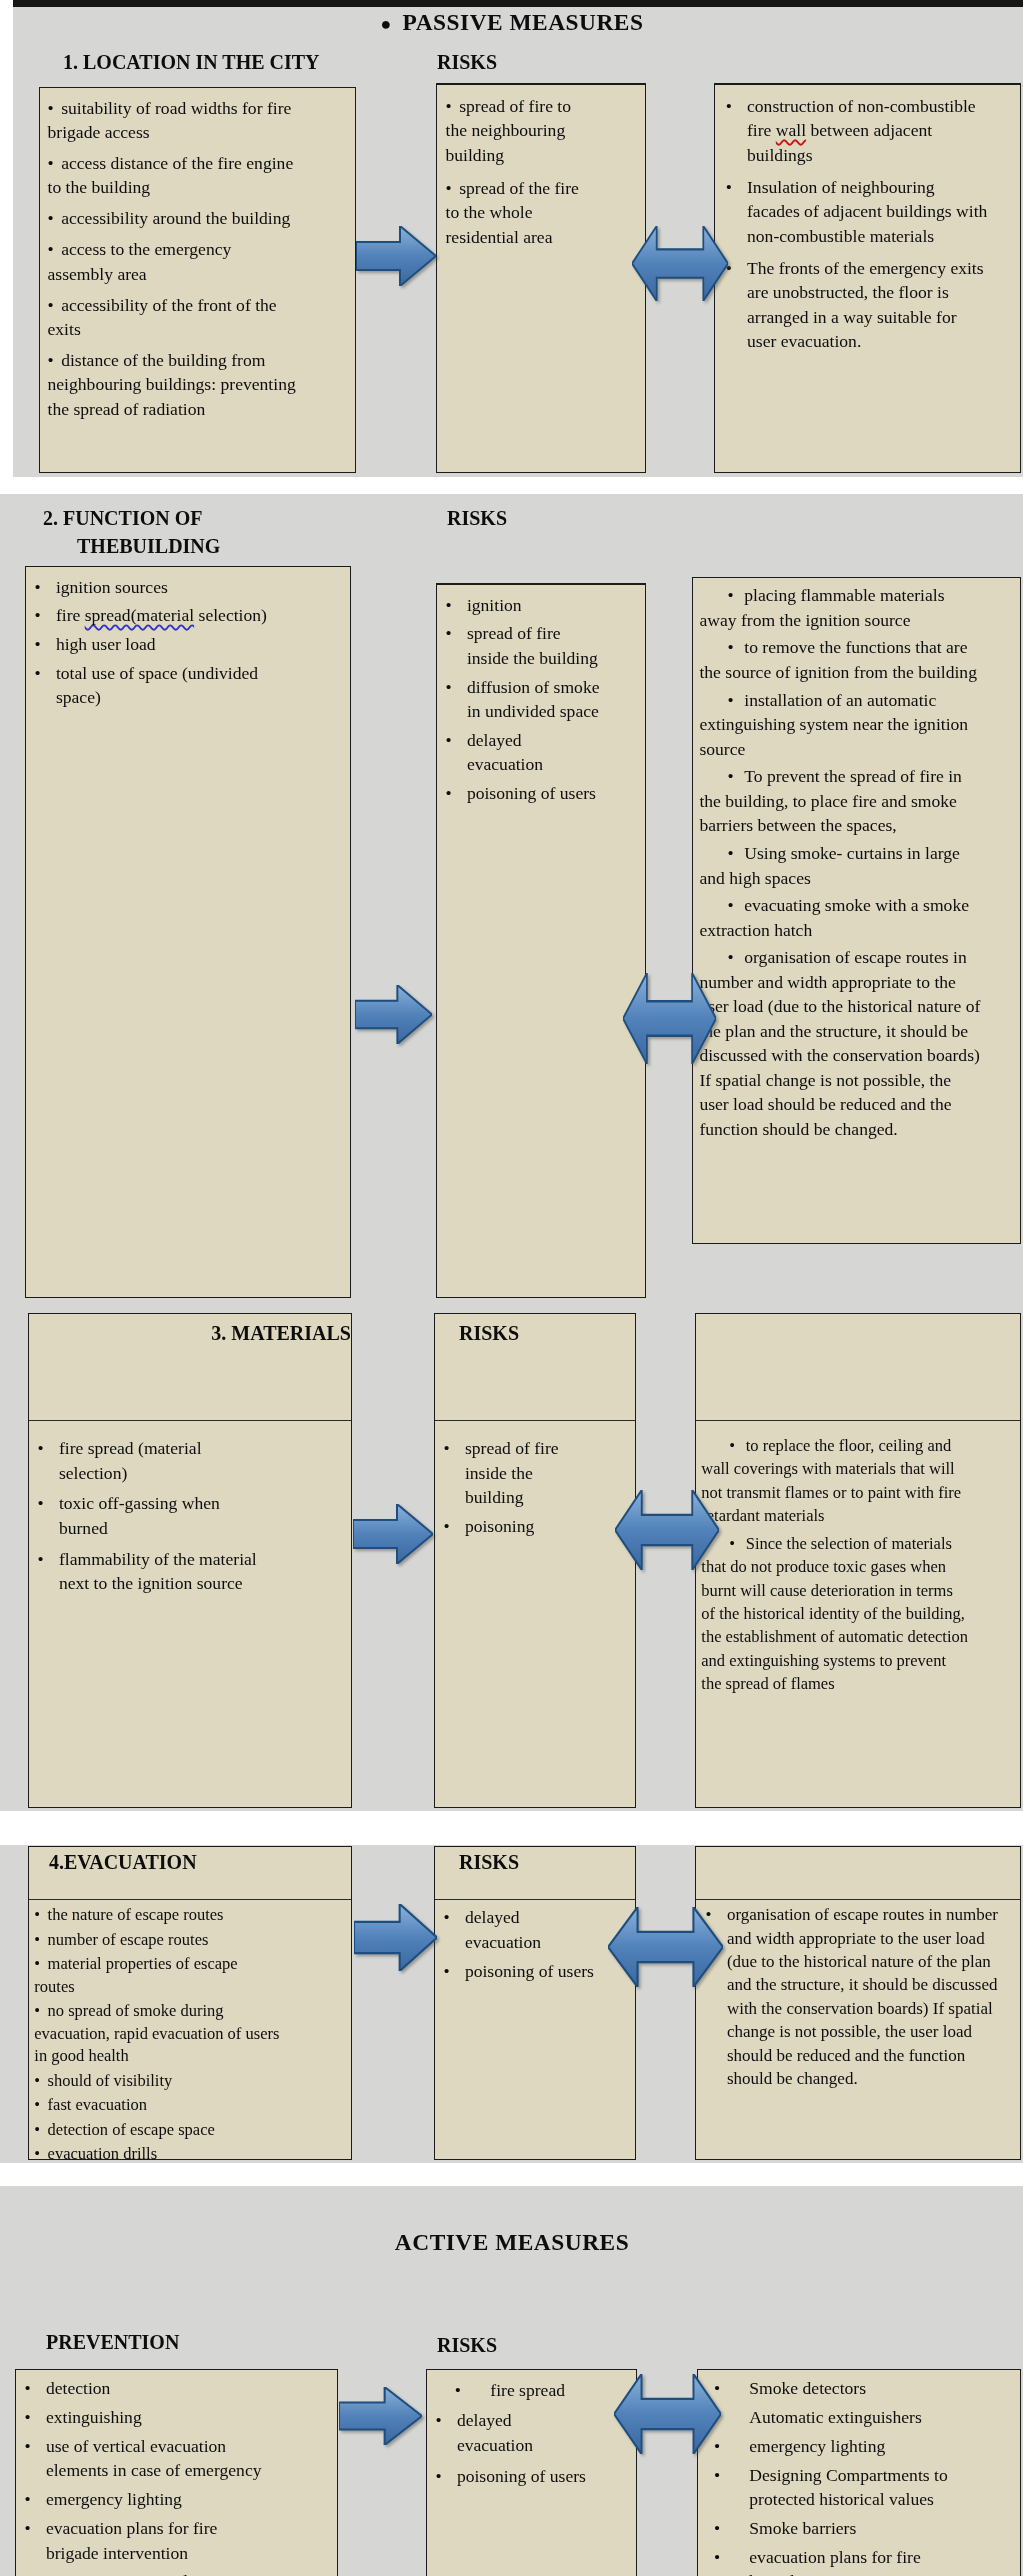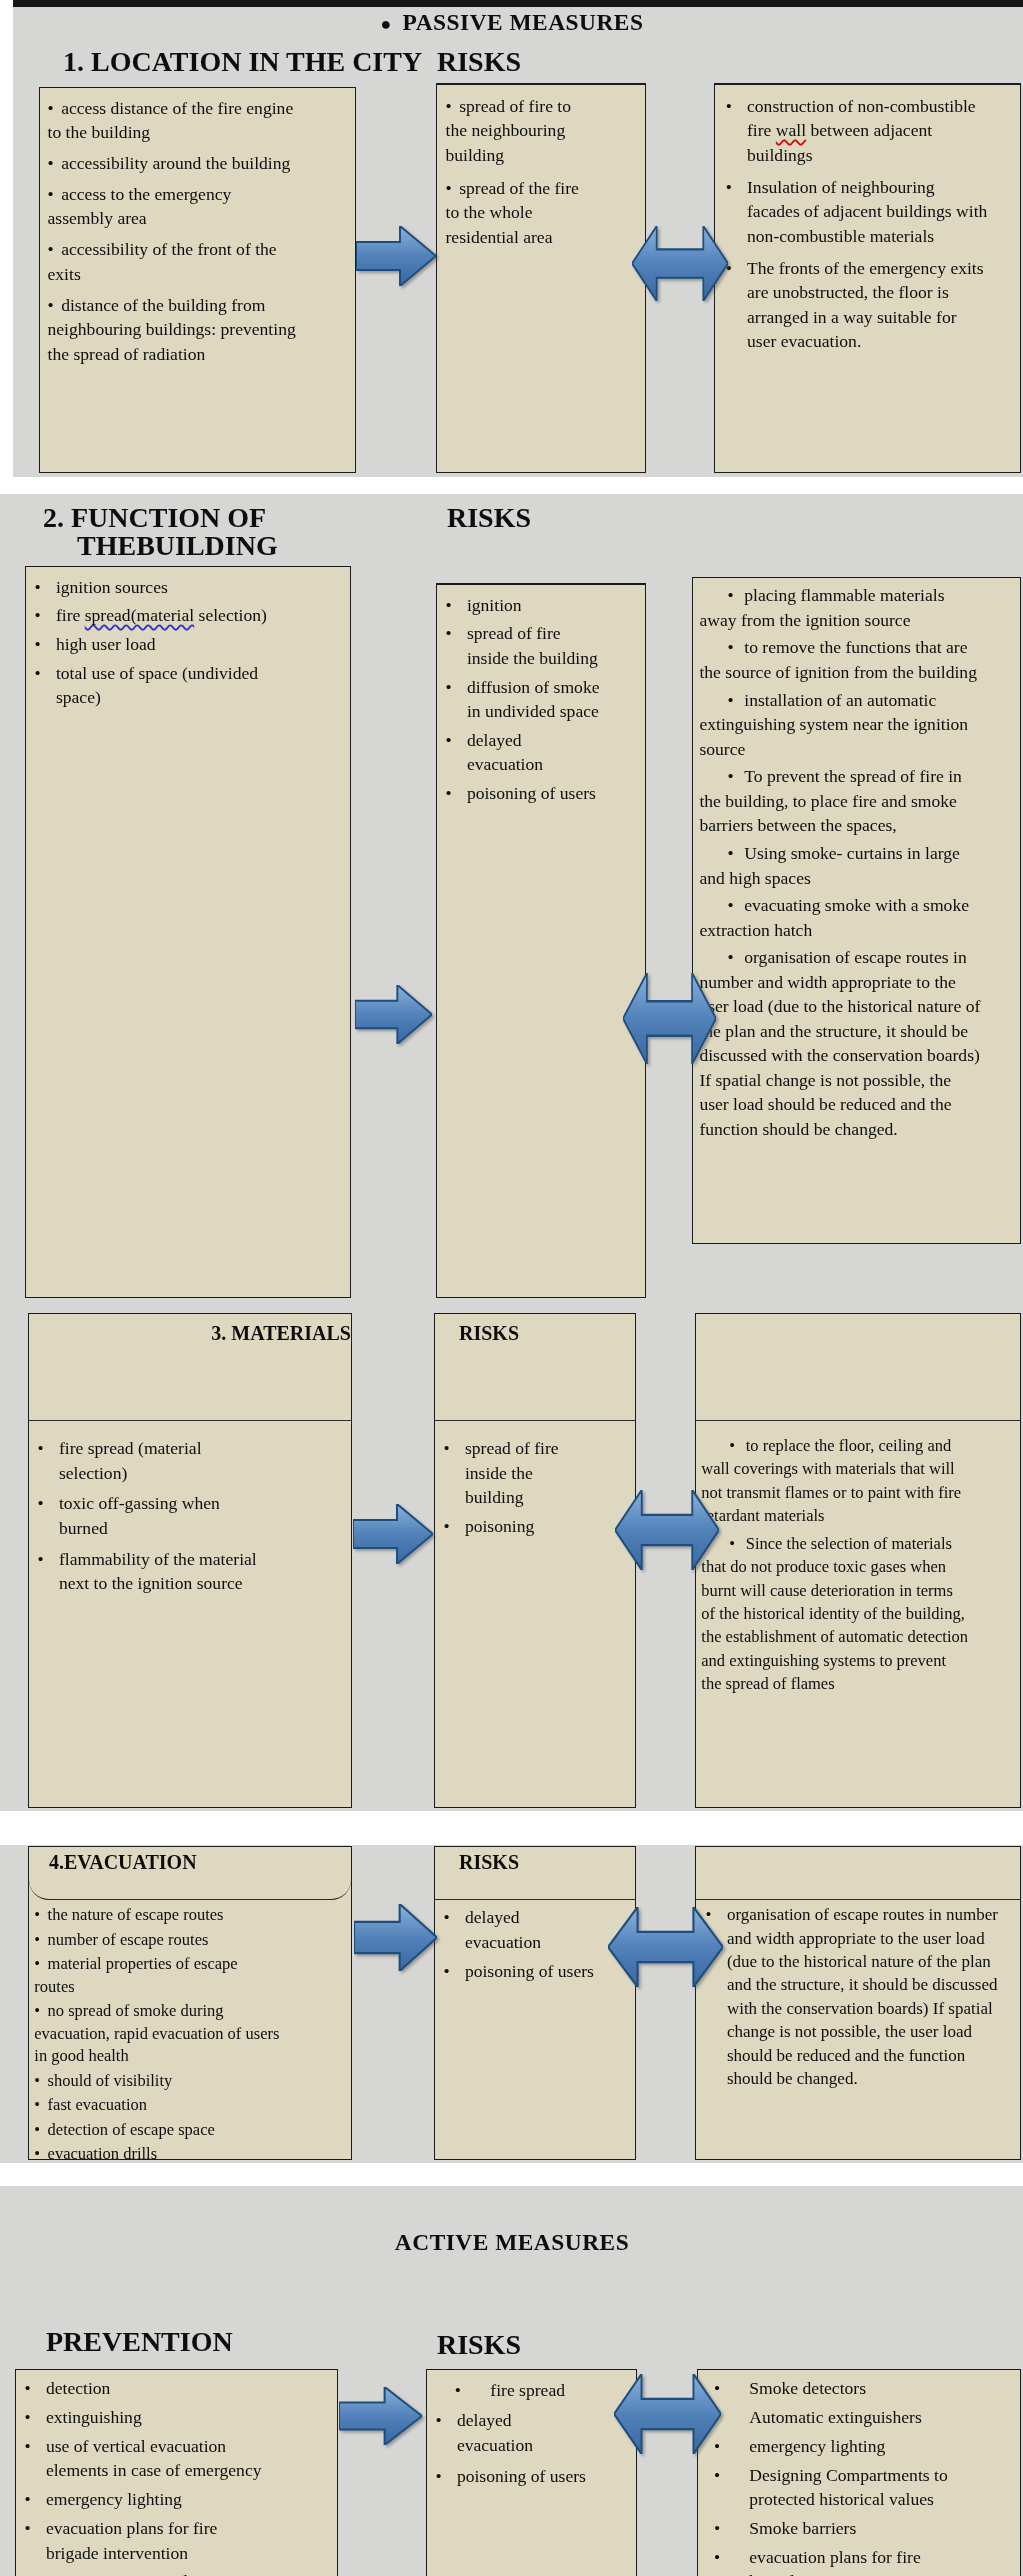--- a/index.html
+++ b/index.html
@@ -14,21 +14,21 @@
   #panelC{left:0;top:1313px;width:1024px;height:498px;}
   #panelD{left:0;top:1845px;width:1024px;height:318px;}
   #panelE{left:0;top:2186px;width:1024px;height:390px;}
 
   .doc-title{position:absolute;left:0;width:1024px;text-align:center;font-weight:bold;
              font-size:23.4px;letter-spacing:0.5px;}
   #passive-title{top:8.5px;}
   #active-title{top:2229px;}
   .doc-title .b{font-size:18px;margin-right:10.7px;}
 
-  .sec-hdr{position:absolute;font-weight:bold;font-size:28px;line-height:28px;white-space:nowrap;}
+  .sec-hdr{position:absolute;font-weight:bold;font-size:20px;line-height:28px;white-space:nowrap;}
   #h1{left:63px;top:48px;}   #h1r{left:437px;top:48px;}
   #h2{left:43px;top:504px;white-space:normal;}
   #h2 .l2{padding-left:34px;}
   #h2r{left:447px;top:504px;}
   #h5p{left:46px;top:2328px;} #h5r{left:437px;top:2331px;}
 
   .box{position:absolute;background:#ded8c0;border:1.6px solid #1b1b1b;box-sizing:border-box;}
   #s1-left {left:39px;  top:87px; width:317px; height:386px; padding:7.5px 56px 4.3px 7.5px;}
   #s1-mid  {left:436px; top:83px; width:210px; height:390px; border-top-width:2.7px; padding:8.5px 51px 4.3px 8.5px;}
   #s1-right{left:714px;top:83px; width:307px; height:390px; border-top-width:2.7px; padding:8.5px 32px 4.3px 6.4px;}
@@ -42,21 +42,21 @@
   #s3-mid  {left:434px; top:1313px;width:202px; height:495px;}
   #s3-right{left:695px;top:1313px;width:326px; height:495px;}
   #s3-left .cellhead, #s3-mid .cellhead, #s3-right .cellhead{height:107px;}
   #s4-left {left:28px;  top:1846px;width:324px; height:314px;}
   #s4-mid  {left:434px; top:1846px;width:202px; height:314px;}
   #s4-right{left:695px;top:1846px;width:326px; height:314px;}
   #s4-left .cellhead, #s4-mid .cellhead, #s4-right .cellhead{height:53px;}
   .cellhead{border-bottom:1.6px solid #2a2a2a;box-sizing:border-box;font-weight:bold;font-size:20px;}
   #s3-left .cellhead{padding:7.5px 0 0 51px;text-align:right;}
   #s3-mid  .cellhead{padding:7.5px 0 0 24px;}
-  #s4-left .cellhead{padding:4.3px 0 0 20px;border-radius:20px;}
+  #s4-left .cellhead{padding:4.3px 0 0 20px;}
   #s4-mid  .cellhead{padding:4.3px 0 0 24px;}
   .cellbody{box-sizing:border-box;}
   #s3-left  .cellbody{padding:15px 85px 4.3px 4.3px;}
   #s3-mid   .cellbody{padding:15px 40px 4.3px 4.3px;}
   #s3-right .cellbody{padding:12.8px 51px 4.3px 5.3px;}
   #s4-left  .cellbody{padding:4.3px 69px 3.2px 5.3px;}
   #s4-mid   .cellbody{padding:5.3px 37px 3.2px 4.3px;}
   #s4-right .cellbody{padding:3.2px 21px 2.1px 5.3px;}
 
   #s5-left {left:15px;  top:2369px;width:323px; height:224px;padding:6.4px 69px 3.2px 4.3px;}
@@ -121,20 +121,21 @@
   </svg>
 
   <div class="doc-title" id="passive-title">
     <span class="b">●</span><span>PASSIVE MEASURES</span>
   </div>
 
   <div class="sec-hdr" id="h1">1. LOCATION IN THE CITY</div>
   <div class="sec-hdr" id="h1r">RISKS</div>
 
   <div class="box lst flush g12" id="s1-left">
+      <div class="it"><span class="b">•</span><span class="t">suitability of road widths for fire brigade access</span></div>
       <div class="it"><span class="b">•</span><span class="t">access distance of the fire engine to the building</span></div>
       <div class="it"><span class="b">•</span><span class="t">accessibility around the building</span></div>
       <div class="it"><span class="b">•</span><span class="t">access to the emergency assembly area</span></div>
       <div class="it"><span class="b">•</span><span class="t">accessibility of the front of the exits</span></div>
       <div class="it"><span class="b">•</span><span class="t">distance of the building from neighbouring buildings: preventing the spread of radiation</span></div>
     </div>
   <div class="box lst flush g16" id="s1-mid">
       <div class="it"><span class="b">•</span><span class="t">spread of fire to the neighbouring building</span></div>
       <div class="it"><span class="b">•</span><span class="t">spread of the fire to the whole residential area</span></div>
     </div>

